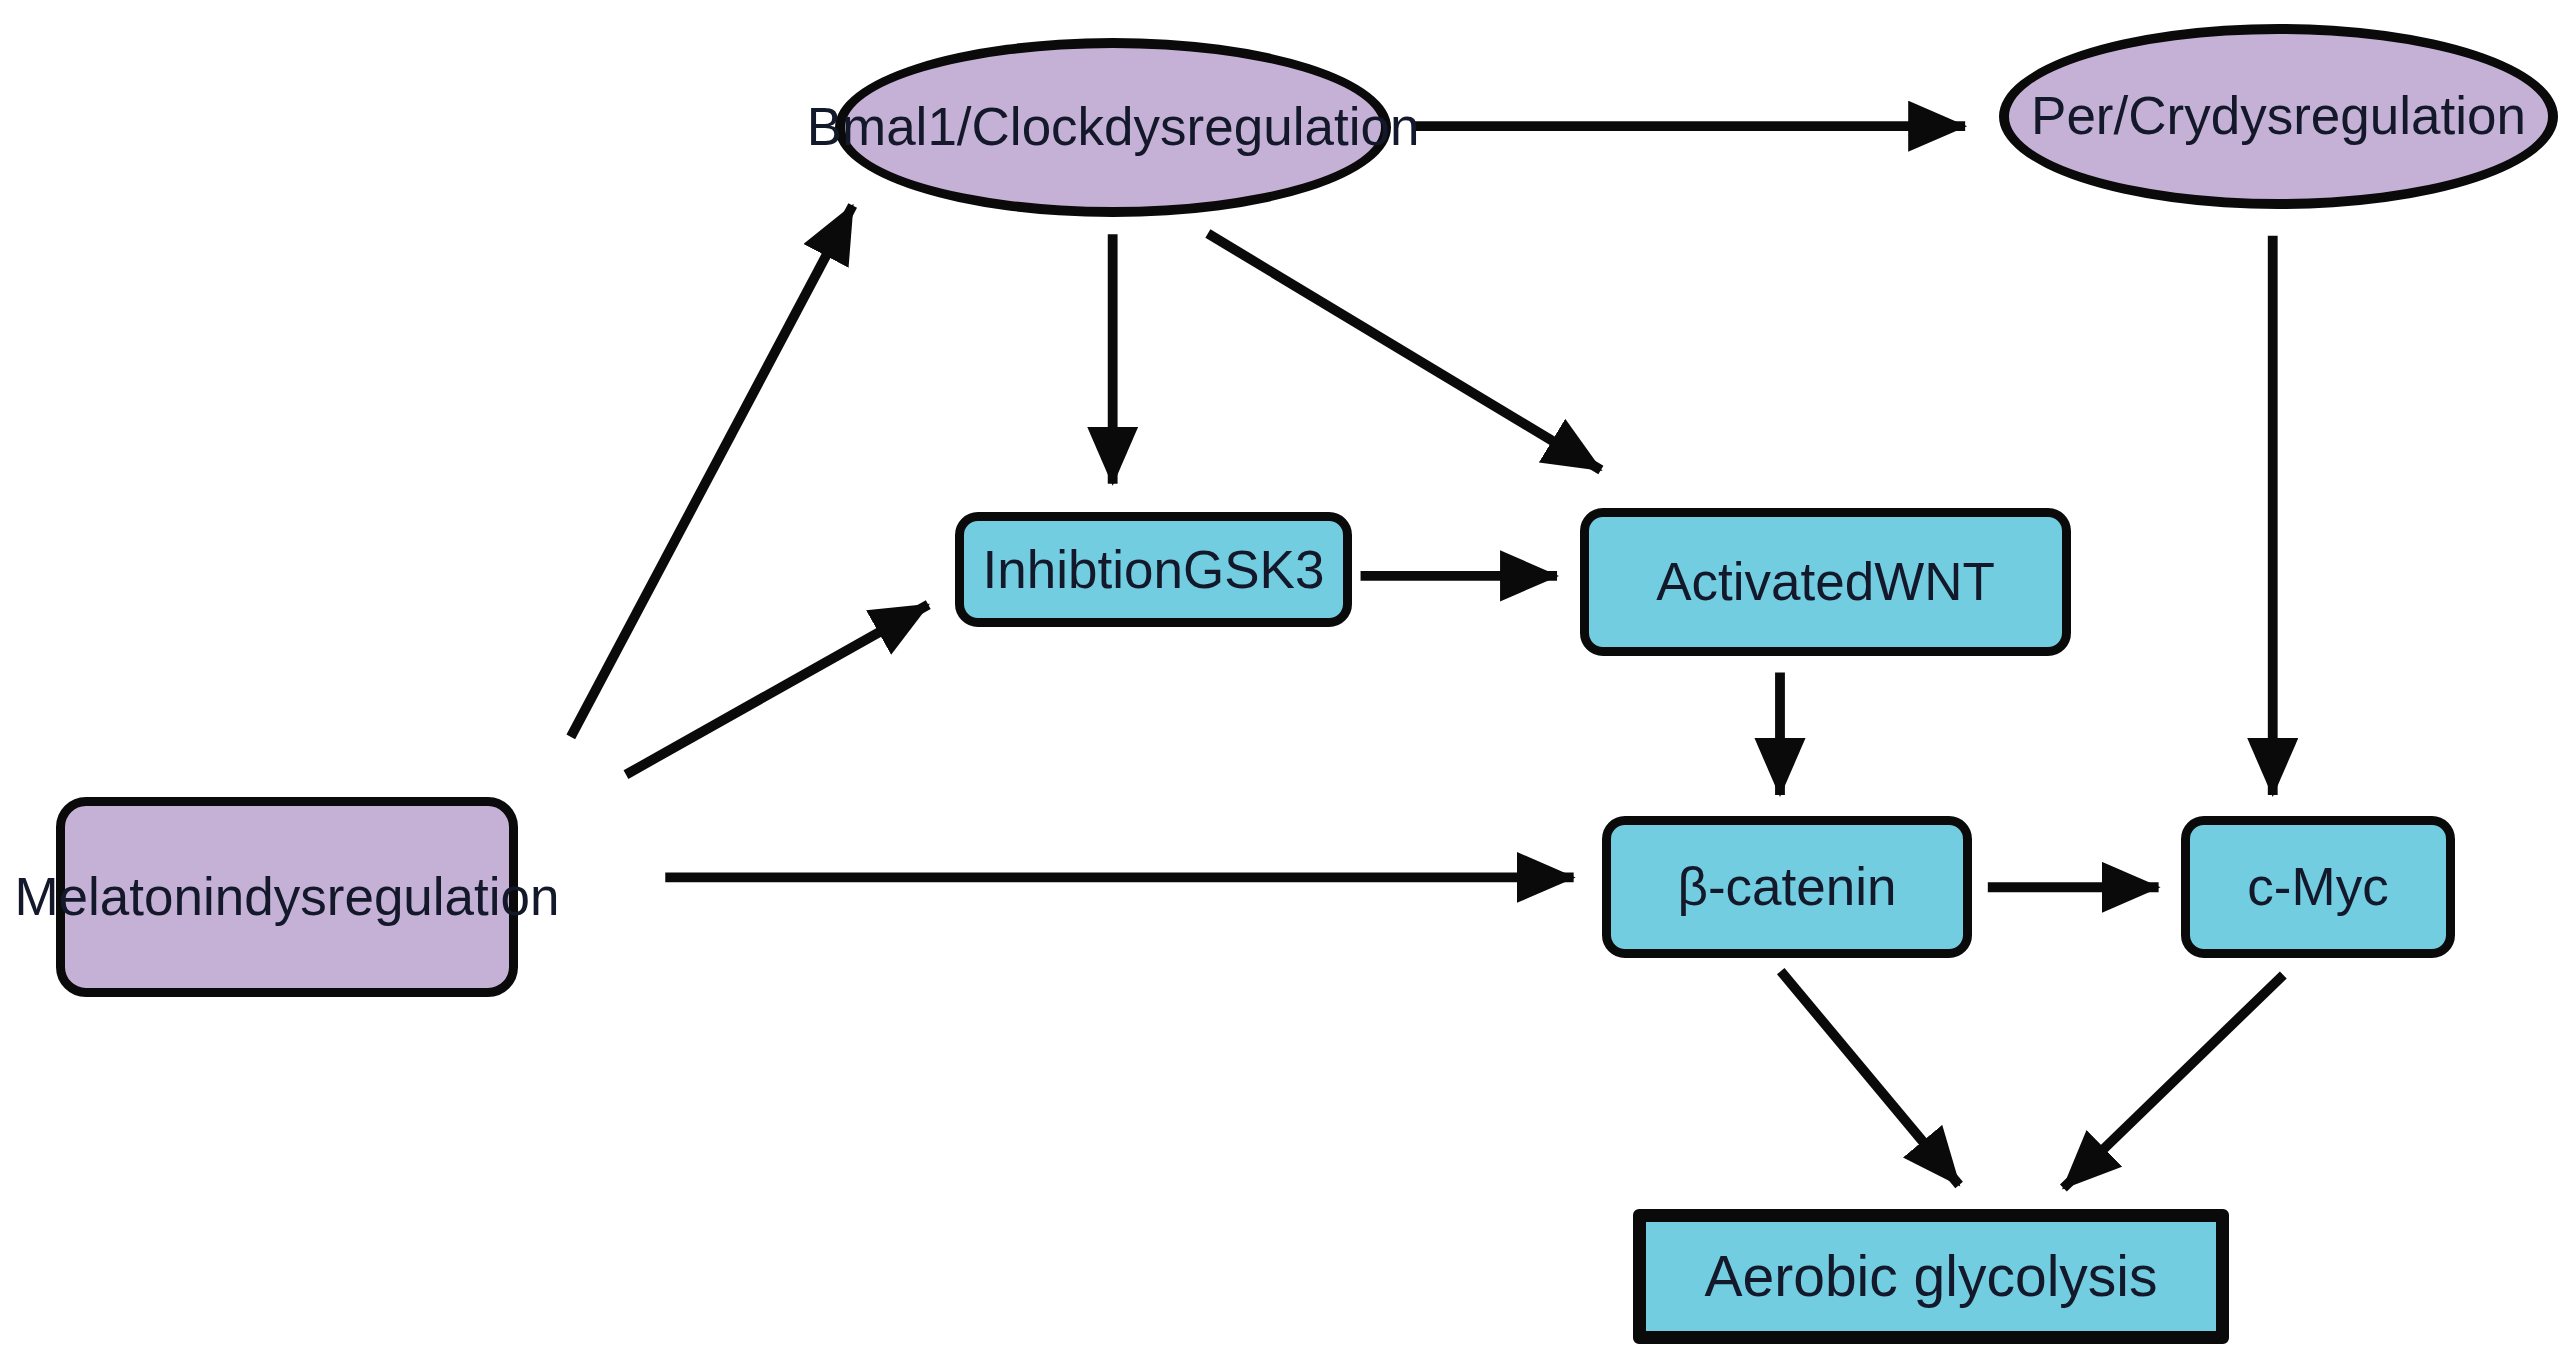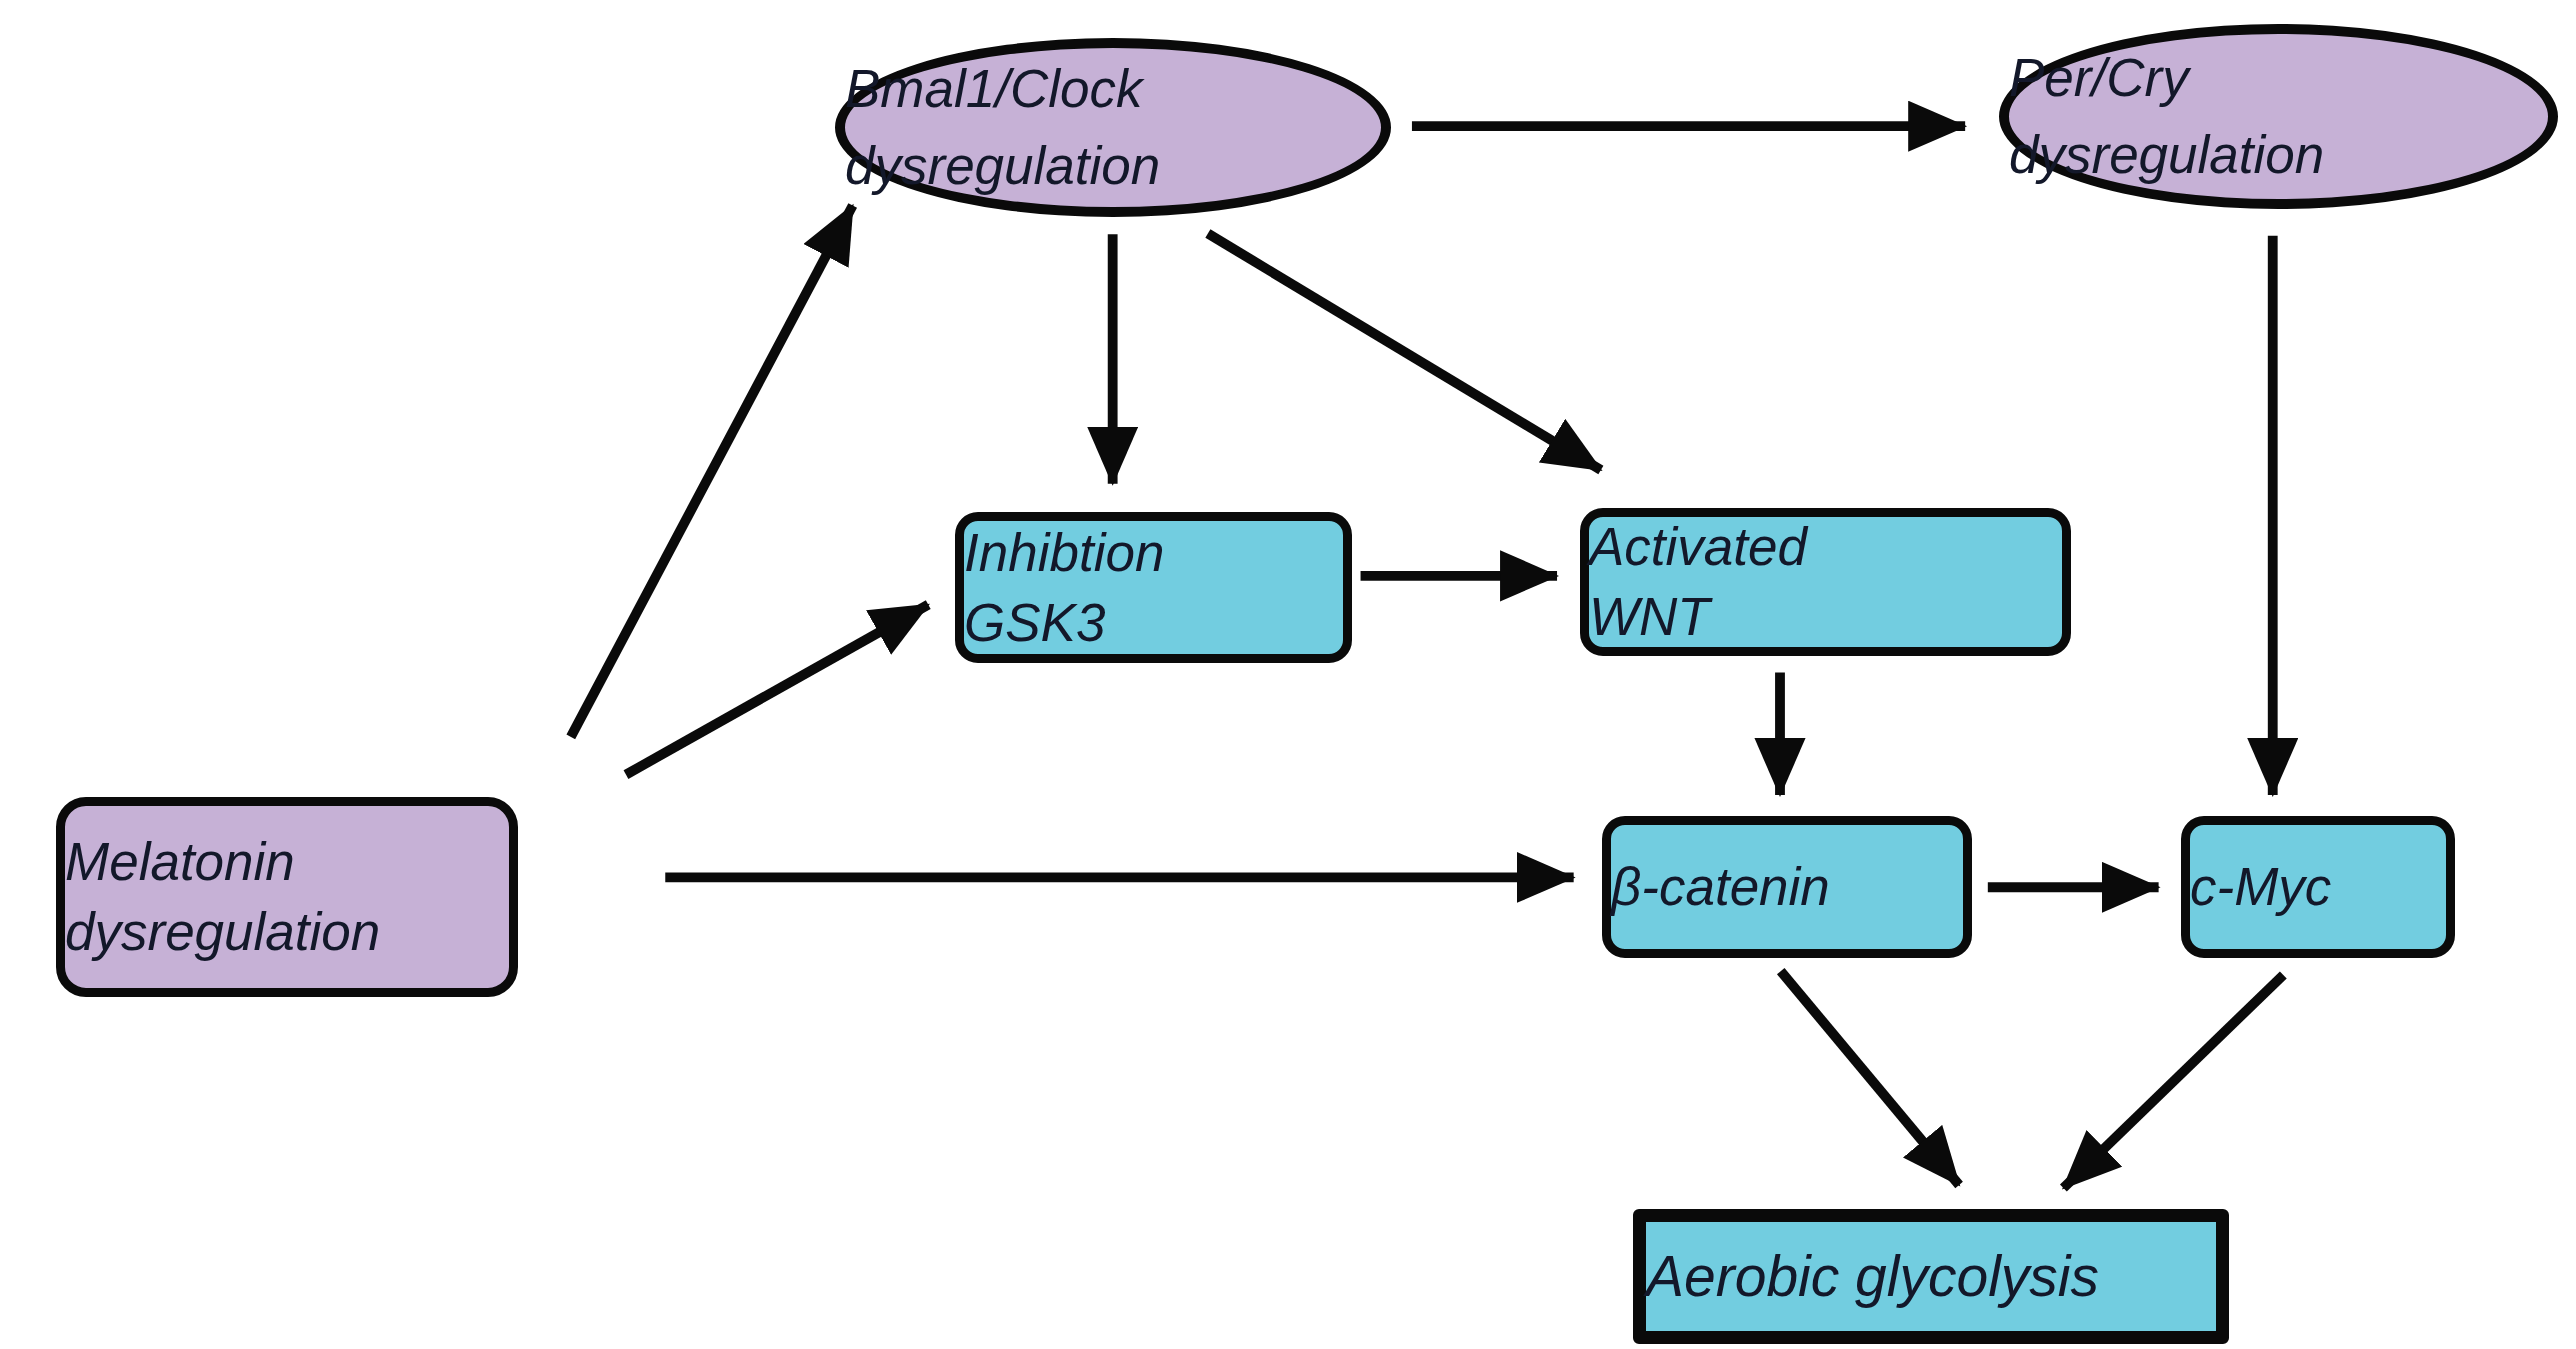--- a/index.html
+++ b/index.html
@@ -19,28 +19,26 @@
     position: absolute;
     left: 0; top: 0;
     width: 2576px;
     height: 1349px;
   }
   .arrows line { stroke: #0a0a0a; stroke-width: 13; }
   .node {
     position: absolute;
     box-sizing: border-box;
     display: flex;
-    flex-direction: column;
-    align-items: flex-start;
+    align-items: center;
     justify-content: center;
     text-align: center;
     color: #13182a;
     font-size: 53px;
     line-height: 1.32;
-    font-style: italic;
   }
   .purple { background: #c6b1d6; }
   .cyan   { background: #72cde0; }
   .ellipse {
     border: 10.6px solid #0a0a0a;
     border-radius: 50%;
     line-height: 1.45;
   }
   .rounded {
     border: 9.8px solid #0a0a0a;
@@ -90,21 +88,21 @@
   <div class="node ellipse purple" style="left:1999px; top:24px; width:559px; height:185px;">
     <span>Per/Cry</span>
     <span>dysregulation</span>
   </div>
 
   <div class="node rounded purple" style="left:56px; top:797px; width:462px; height:200px;">
     <span>Melatonin</span>
     <span>dysregulation</span>
   </div>
 
-  <div class="node small-rounded cyan" style="left:955px; top:512px; width:397px; height:151px;">
+  <div class="node small-rounded cyan" style="left:955px; top:512px; width:397px; height:115px;">
     <span>Inhibtion</span>
     <span>GSK3</span>
   </div>
 
   <div class="node small-rounded cyan" style="left:1580px; top:508px; width:491px; height:148px;">
     <span>Activated</span>
     <span>WNT</span>
   </div>
 
   <div class="node small-rounded cyan" style="left:2181px; top:816px; width:274px; height:142px;">

